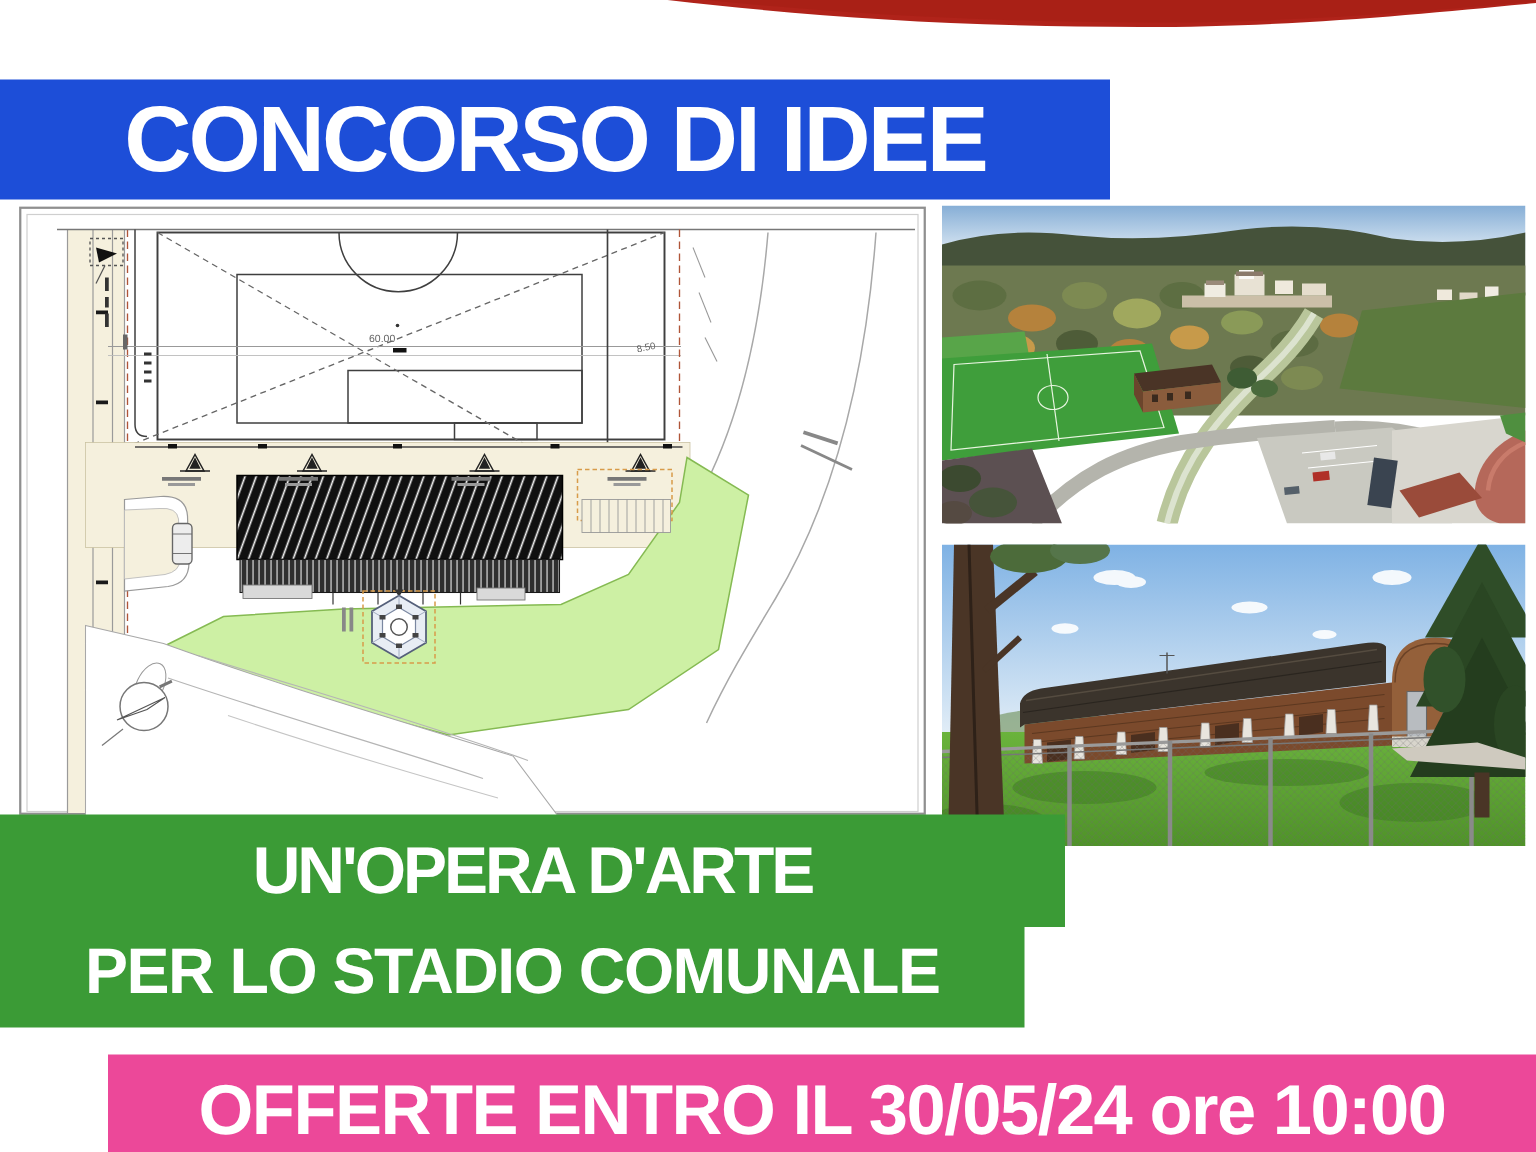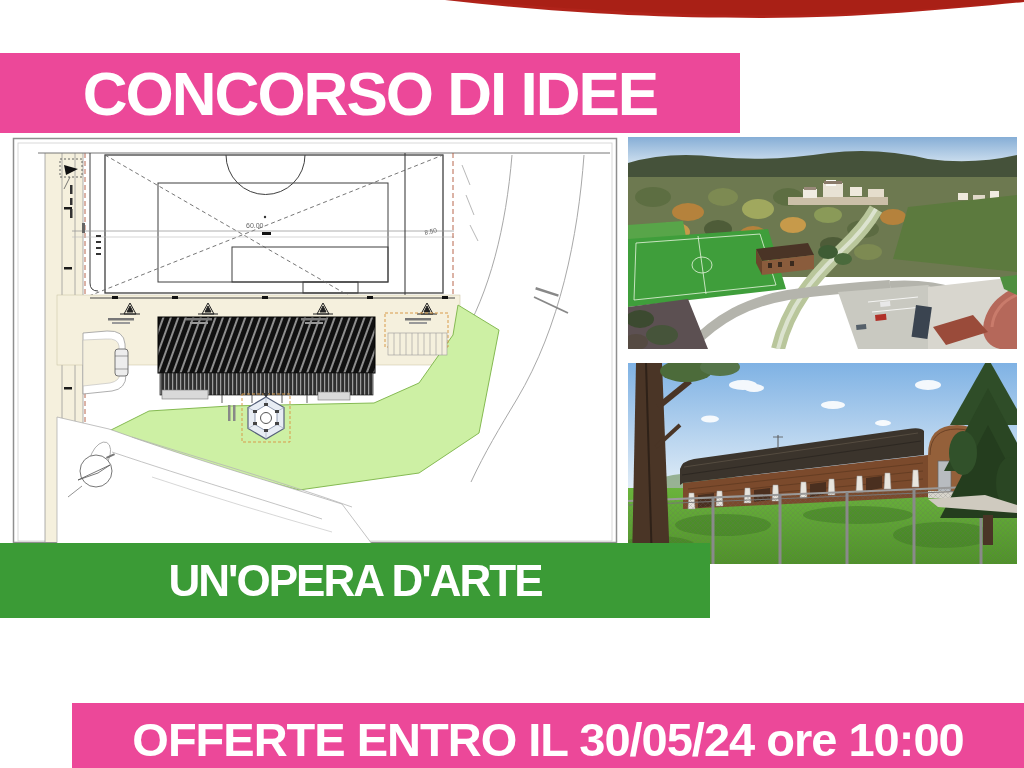--- a/index.html
+++ b/index.html
@@ -1,21 +1,21 @@
 <!DOCTYPE html>
 <html><head>
 <meta charset="utf-8">
 <style>
   html,body{margin:0;padding:0;background:#ffffff;}
   .poster{position:relative;width:1024px;height:768px;background:#ffffff;overflow:hidden;
           font-family:"Liberation Sans",sans-serif;}
   .abs{position:absolute;}
   .banner{position:absolute;display:flex;align-items:center;justify-content:center;
           color:#ffffff;font-weight:bold;white-space:nowrap;}
-  #title-banner{left:0;top:53px;width:740px;height:80px;background:#ec4899;
+  #title-banner{left:0;top:53px;width:740px;height:80px;background:#1d4ed8;
                 font-size:62px;letter-spacing:-2px;}
   #green-band-1{left:0;top:543px;width:710px;height:75px;background:#3b9b36;
                 font-size:44px;letter-spacing:-2px;z-index:6;}
   #green-band-2{left:0;top:618px;width:683px;height:67px;background:#3b9b36;
                 font-size:43px;letter-spacing:-1px;z-index:6;align-items:flex-start;}
   #green-band-2 span{margin-top:6px;}
   #deadline-banner{left:72px;top:703px;width:952px;height:73px;background:#ec4899;
                    font-size:47px;letter-spacing:-1px;}
   #red-swoosh{left:0;top:0;width:1024px;height:30px;z-index:2;}
   #plan-box{left:12px;top:137px;width:606px;height:407px;z-index:1;}
@@ -444,18 +444,21 @@
       <ellipse cx="335" cy="90" rx="14" ry="22" fill="#31512a"></ellipse>
       <ellipse cx="382" cy="120" rx="14" ry="26" fill="#2a4623"></ellipse>
       <rect x="355" y="152" width="10" height="30" fill="#4a3526"></rect>
     </g>
     <polygon points="300,136 357,132 389,142 389,150 310,144" fill="#cfcabf"></polygon>
   </svg>
 
   <div id="green-band-1" class="banner">
     <span>UN'OPERA D'ARTE</span>
   </div>
+  <div id="green-band-2" class="banner">
+    <span>PER LO STADIO COMUNALE</span>
+  </div>
 
   <div id="deadline-banner" class="banner">
     <span>OFFERTE ENTRO IL 30/05/24 ore 10:00</span>
   </div>
 
 </div>
 
 </body></html>

